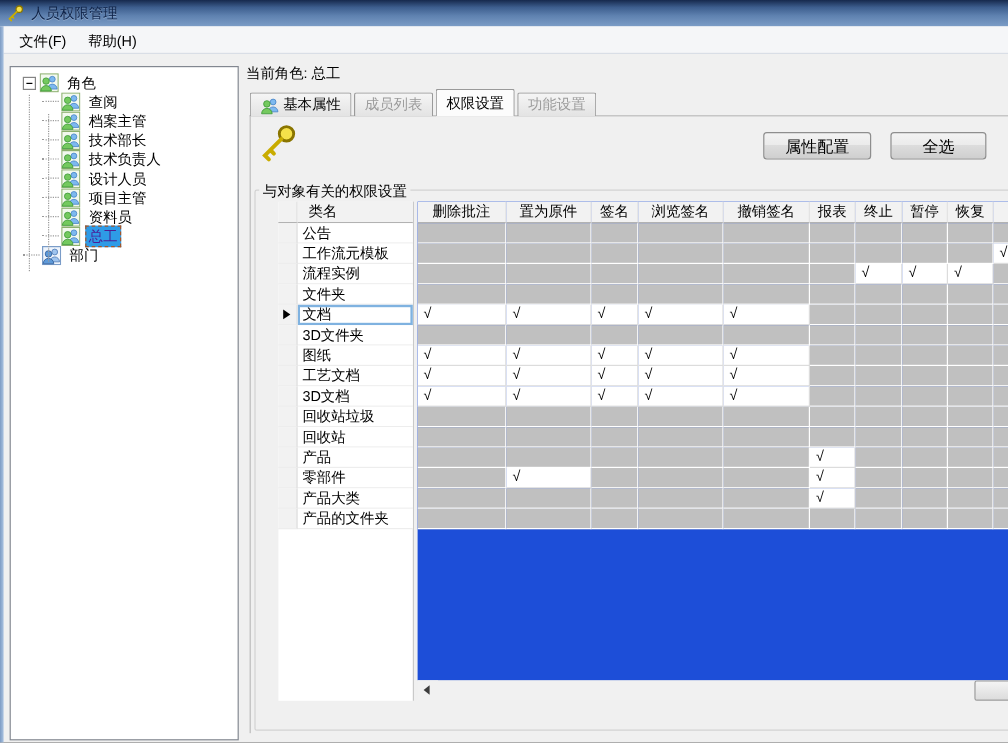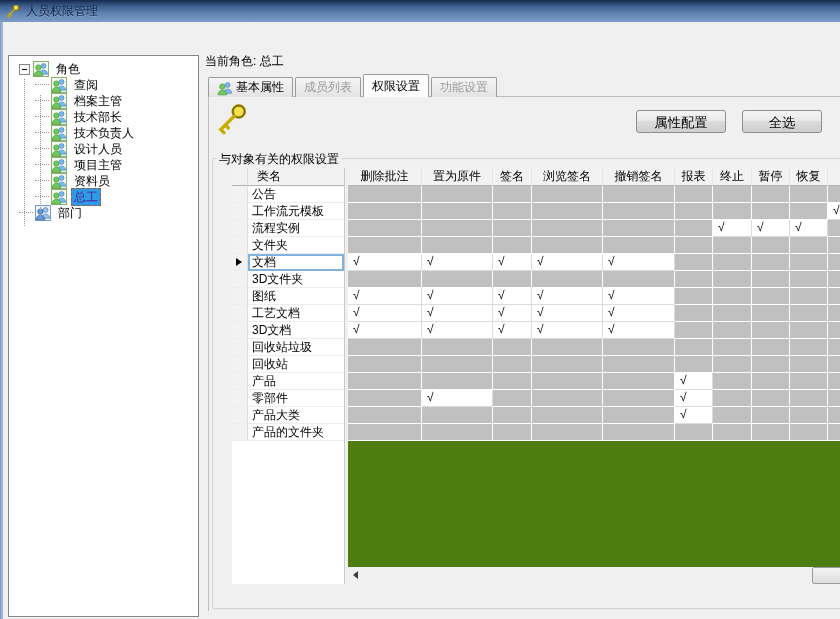--- a/index.html
+++ b/index.html
@@ -68,21 +68,21 @@
   .name-header{flex:1;height:18px;background:#f2f2f2;border-bottom:1px solid #b2b2b2;
     box-sizing:border-box;line-height:17px;padding-left:9px;}
   .gl-row{display:flex;height:17px;}
   .strip{width:16px;height:17px;background:#f2f2f2;border-right:1px solid #dedede;
     border-bottom:1px solid #ededed;box-sizing:border-box;position:relative;}
   .strip .cursor-tri{position:absolute;left:4px;top:4px;width:0;height:0;
     border-left:6px solid #000;border-top:4px solid transparent;border-bottom:4px solid transparent;}
   .name-cell{flex:1;height:17px;background:#fff;border-bottom:1px solid #ededed;
     box-sizing:border-box;line-height:16px;padding-left:4px;white-space:nowrap;overflow:hidden;}
   .name-cell.selected{outline:2px solid #7fb2e0;outline-offset:-2px;}
-  .grid-data{position:absolute;left:116px;top:0;right:0;height:399px;background:#4d7c0f;overflow:hidden;}
+  .grid-data{position:absolute;left:116px;top:0;right:0;height:399px;background:#1d4ed8;overflow:hidden;}
   .gd-header{display:flex;height:18px;}
   .hcell{height:18px;background:#f2f2f2;border-right:1px solid #e3e3e3;
     border-bottom:1px solid #b2b2b2;box-sizing:border-box;text-align:center;line-height:17px;
     flex:0 0 auto;white-space:nowrap;overflow:hidden;}
   .gd-row{display:flex;height:17px;}
   .dcell{height:17px;box-sizing:border-box;flex:0 0 auto;line-height:15px;padding-left:5px;}
   .dcell.off{background:var(--dis,#c0c0c0);border-right:1px solid #fff;border-bottom:1px solid #fff;}
   .dcell.on{background:#fff;border-right:1px solid #dcdcdc;border-bottom:1px solid #dcdcdc;
     font-style:italic;color:#000;}
   
@@ -97,20 +97,21 @@
 <body>
 
 <div class="window">
   <div class="titlebar">
     <span class="tb-icon" id="title-key"><svg viewBox="0 0 24 24">
           <circle cx="16.5" cy="7" r="4" fill="#f5e14a" stroke="#8a7500" stroke-width="1.6"></circle>
           <path d="M13.6 10 4.5 19l2.2 2.2M7.5 16l2 2" fill="none" stroke="#c9ac00" stroke-width="2.2" stroke-linecap="round"></path>
         </svg></span>
     <span class="tb-text">人员权限管理</span>
   </div>
+  <div class="menubar" id="menubar"><span class="menu-item">文件(F)</span><span class="menu-item">帮助(H)</span></div>
   <div class="left-border"></div>
 
   <div class="tree-panel" id="tree">
     <div class="vline" id="vline-root"></div>
     <div class="vline" id="vline-child"></div>
       <div class="tree-row l0">
         <span class="exp minus"></span>
         <span class="ticon16">
           <svg viewBox="0 0 16 16">
             <rect x="0.5" y="0.5" width="15" height="15" fill="#f2f9ee" stroke="#8cb06e"></rect>

